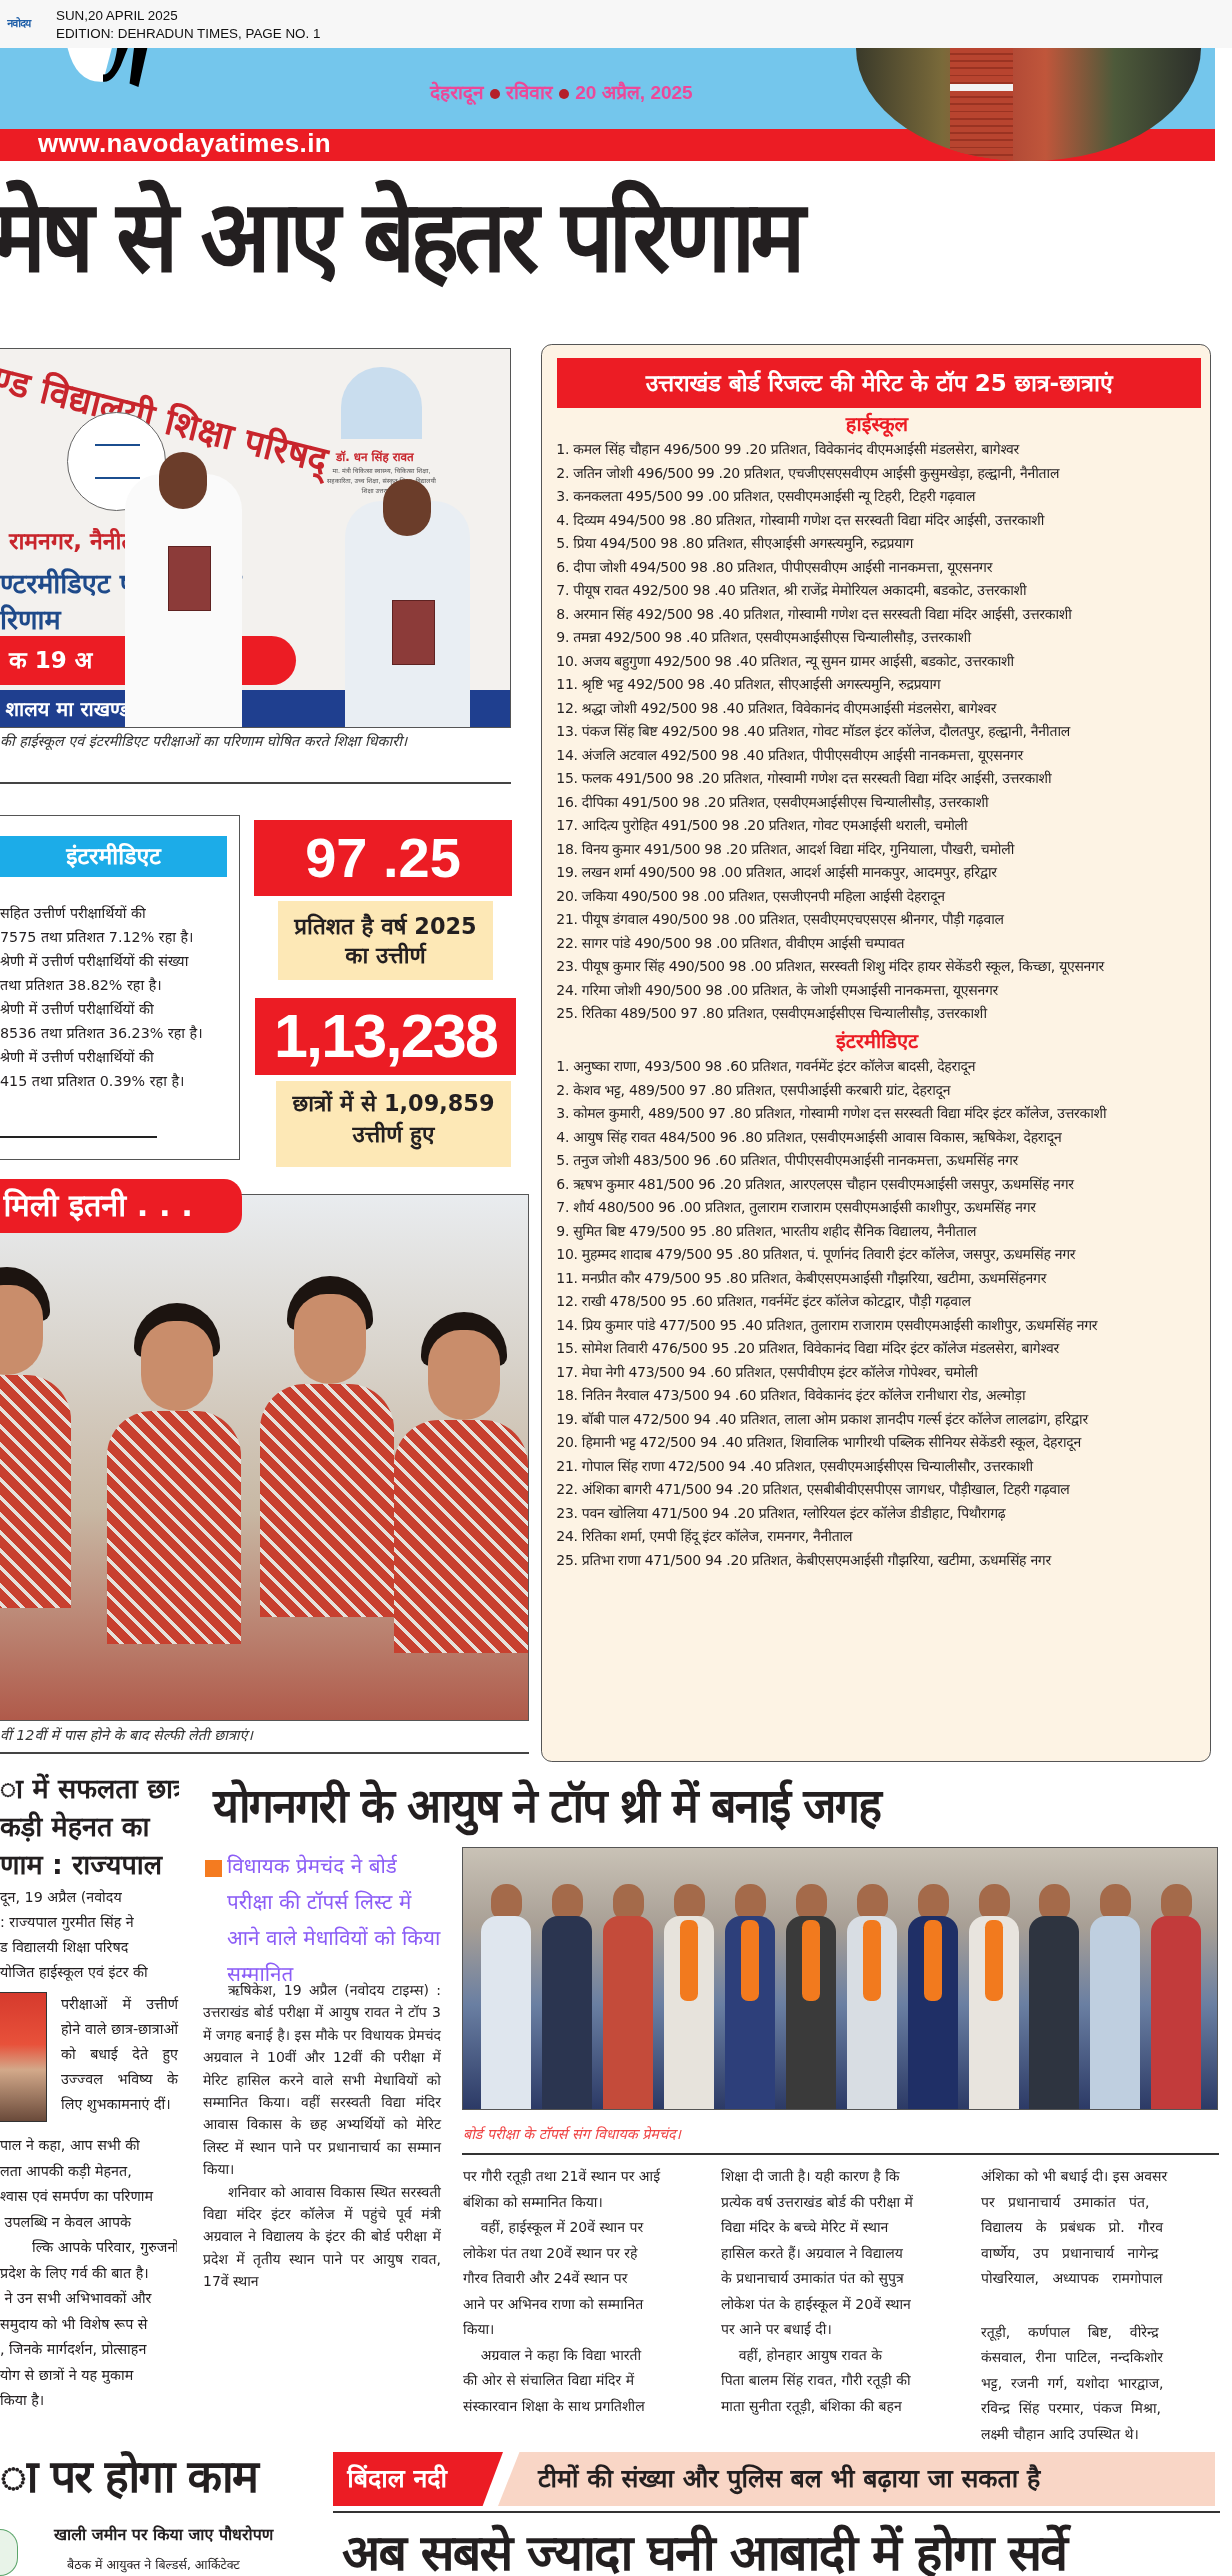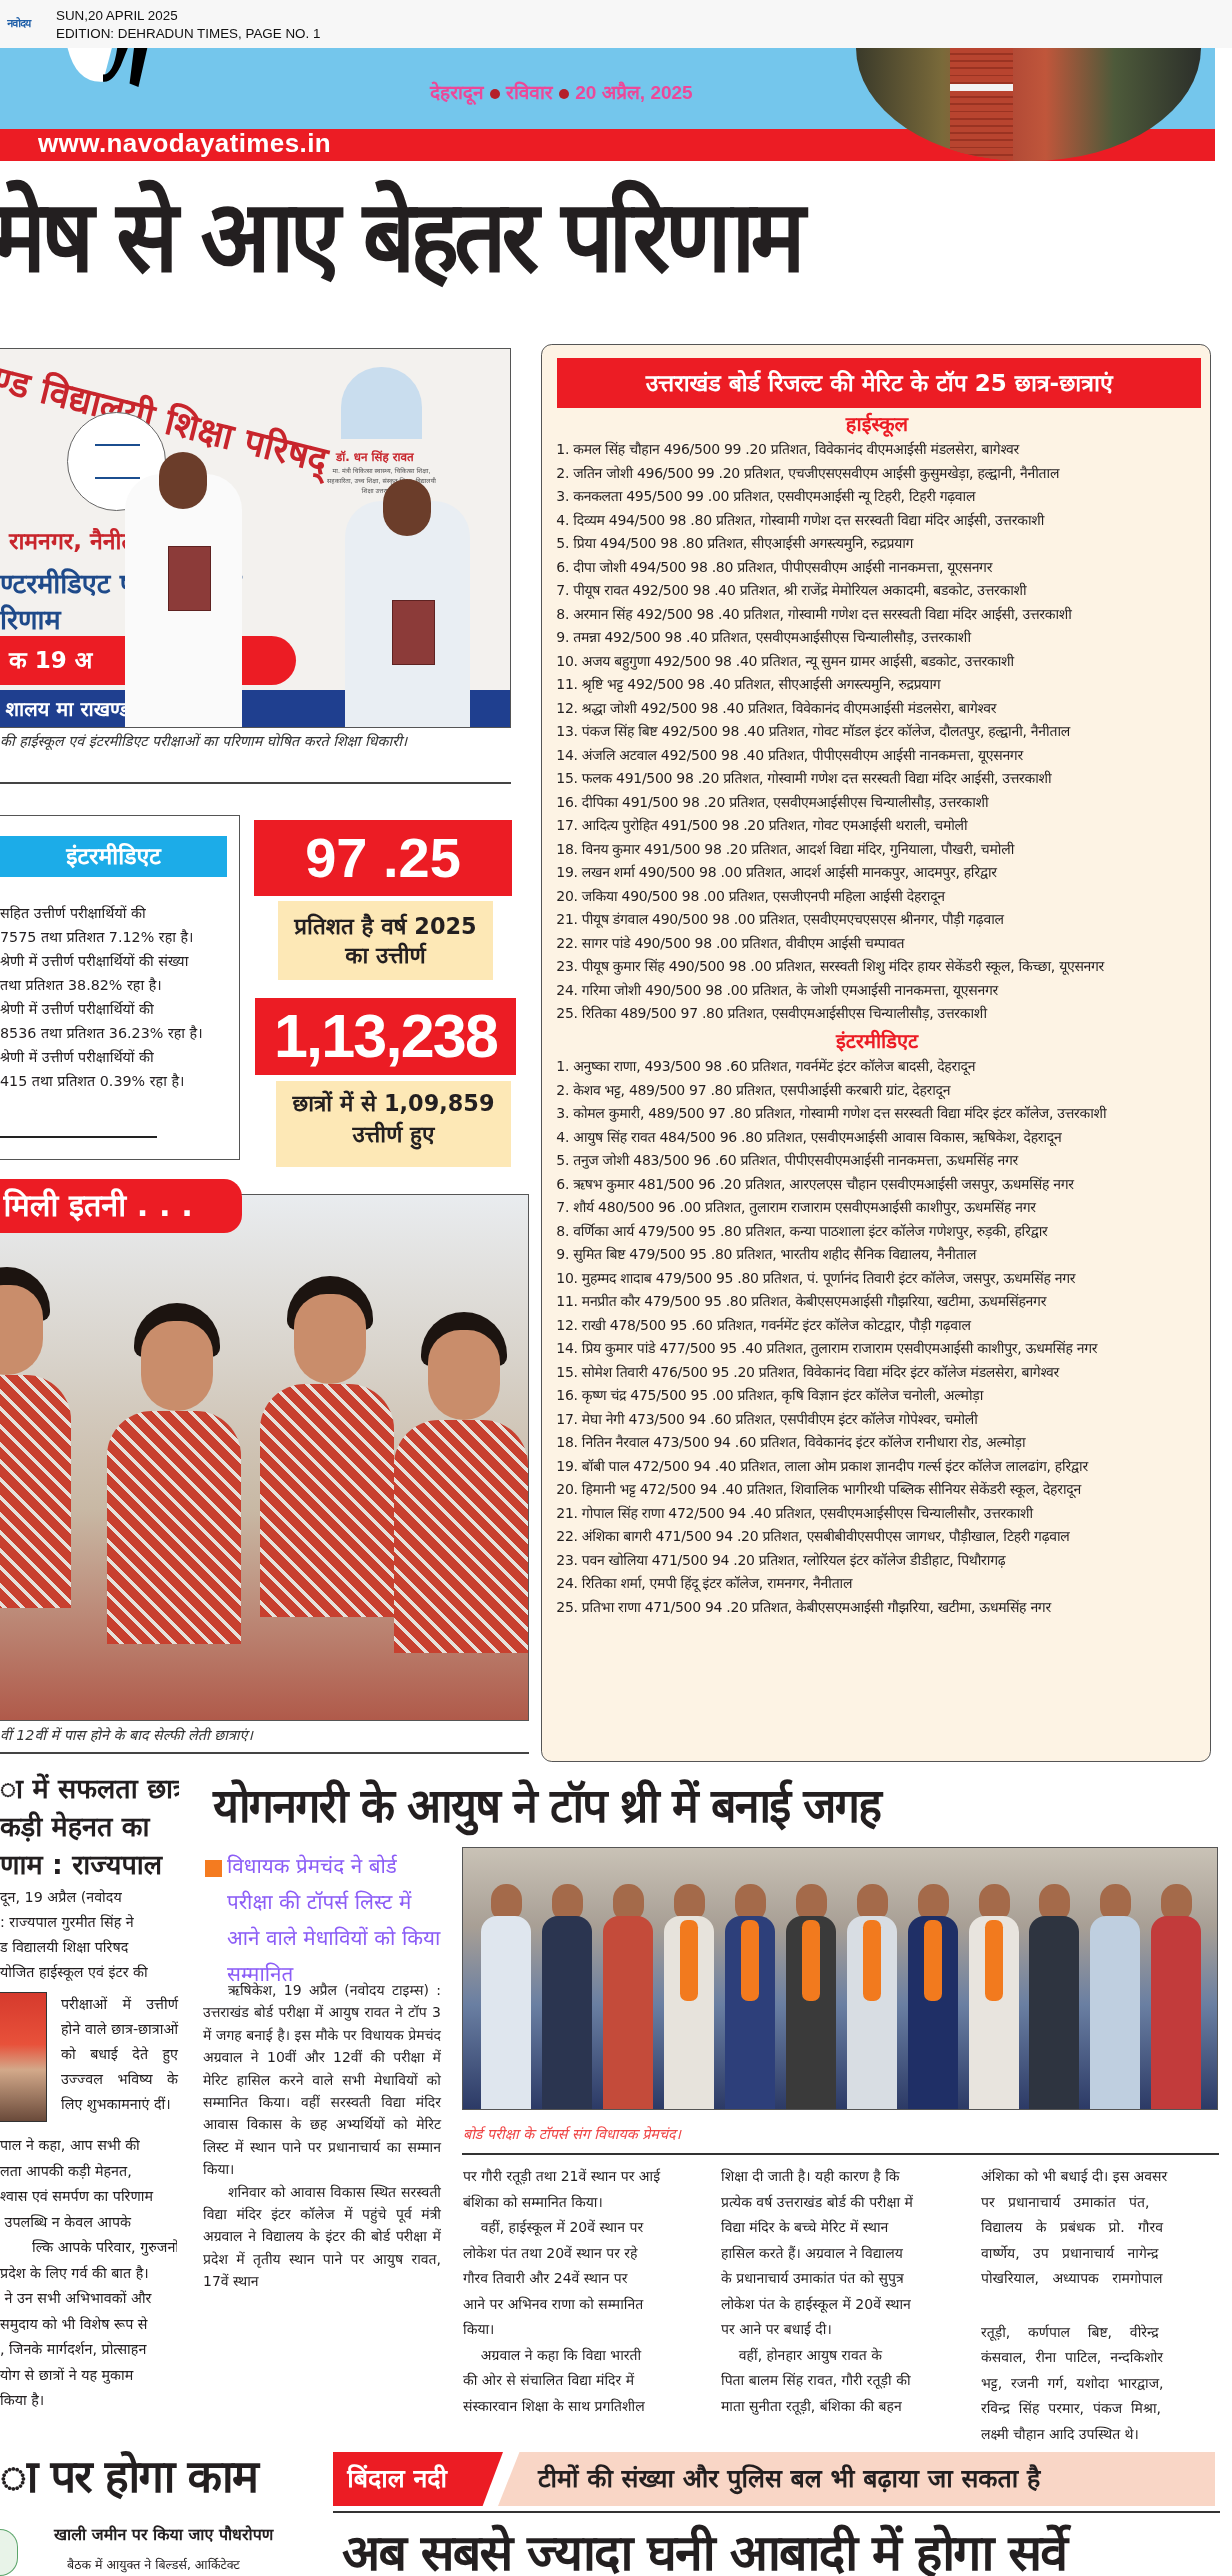--- a/index.html
+++ b/index.html
@@ -243,28 +243,26 @@
     </ul>
   <div class="merit-section" style="top:683px;">इंटरमीडिएट</div>
   <ul class="merit-list" id="int-list" style="top:710px;">
       <li>1. अनुष्का राणा, 493/500 98 .60 प्रतिशत, गवर्नमेंट इंटर कॉलेज बादसी, देहरादून</li>
       <li>2. केशव भट्ट, 489/500 97 .80 प्रतिशत, एसपीआईसी करबारी ग्रांट, देहरादून</li>
       <li>3. कोमल कुमारी, 489/500 97 .80 प्रतिशत, गोस्वामी गणेश दत्त सरस्वती विद्या मंदिर इंटर कॉलेज, उत्तरकाशी</li>
       <li>4. आयुष सिंह रावत 484/500 96 .80 प्रतिशत, एसवीएमआईसी आवास विकास, ऋषिकेश, देहरादून</li>
       <li>5. तनुज जोशी 483/500 96 .60 प्रतिशत, पीपीएसवीएमआईसी नानकमत्ता, ऊधमसिंह नगर</li>
       <li>6. ऋषभ कुमार 481/500 96 .20 प्रतिशत, आरएलएस चौहान एसवीएमआईसी जसपुर, ऊधमसिंह नगर</li>
       <li>7. शौर्य 480/500 96 .00 प्रतिशत, तुलाराम राजाराम एसवीएमआईसी काशीपुर, ऊधमसिंह नगर</li>
-      <li>8. वर्णिका आर्य 479/500 95 .80 प्रतिशत, कन्या पाठशाला इंटर कॉलेज गणेशपुर, रुड़की, हरिद्वार</li>
       <li>9. सुमित बिष्ट 479/500 95 .80 प्रतिशत, भारतीय शहीद सैनिक विद्यालय, नैनीताल</li>
       <li>10. मुहम्मद शादाब 479/500 95 .80 प्रतिशत, पं. पूर्णानंद तिवारी इंटर कॉलेज, जसपुर, ऊधमसिंह नगर</li>
       <li>11. मनप्रीत कौर 479/500 95 .80 प्रतिशत, केबीएसएमआईसी गौझरिया, खटीमा, ऊधमसिंहनगर</li>
       <li>12. राखी 478/500 95 .60 प्रतिशत, गवर्नमेंट इंटर कॉलेज कोटद्वार, पौड़ी गढ़वाल</li>
       <li>14. प्रिय कुमार पांडे 477/500 95 .40 प्रतिशत, तुलाराम राजाराम एसवीएमआईसी काशीपुर, ऊधमसिंह नगर</li>
       <li>15. सोमेश तिवारी 476/500 95 .20 प्रतिशत, विवेकानंद विद्या मंदिर इंटर कॉलेज मंडलसेरा, बागेश्वर</li>
-      <li>16. कृष्ण चंद्र 475/500 95 .00 प्रतिशत, कृषि विज्ञान इंटर कॉलेज चनोली, अल्मोड़ा</li>
       <li>17. मेघा नेगी 473/500 94 .60 प्रतिशत, एसपीवीएम इंटर कॉलेज गोपेश्वर, चमोली</li>
       <li>18. नितिन नैरवाल 473/500 94 .60 प्रतिशत, विवेकानंद इंटर कॉलेज रानीधारा रोड, अल्मोड़ा</li>
       <li>19. बॉबी पाल 472/500 94 .40 प्रतिशत, लाला ओम प्रकाश ज्ञानदीप गर्ल्स इंटर कॉलेज लालढांग, हरिद्वार</li>
       <li>20. हिमानी भट्ट 472/500 94 .40 प्रतिशत, शिवालिक भागीरथी पब्लिक सीनियर सेकेंडरी स्कूल, देहरादून</li>
       <li>21. गोपाल सिंह राणा 472/500 94 .40 प्रतिशत, एसवीएमआईसीएस चिन्यालीसौर, उत्तरकाशी</li>
       <li>22. अंशिका बागरी 471/500 94 .20 प्रतिशत, एसबीबीवीएसपीएस जागधर, पौड़ीखाल, टिहरी गढ़वाल</li>
       <li>23. पवन खोलिया 471/500 94 .20 प्रतिशत, ग्लोरियल इंटर कॉलेज डीडीहाट, पिथौरागढ़</li>
       <li>24. रितिका शर्मा, एमपी हिंदू इंटर कॉलेज, रामनगर, नैनीताल</li>
       <li>25. प्रतिभा राणा 471/500 94 .20 प्रतिशत, केबीएसएमआईसी गौझरिया, खटीमा, ऊधमसिंह नगर</li>
     </ul>

